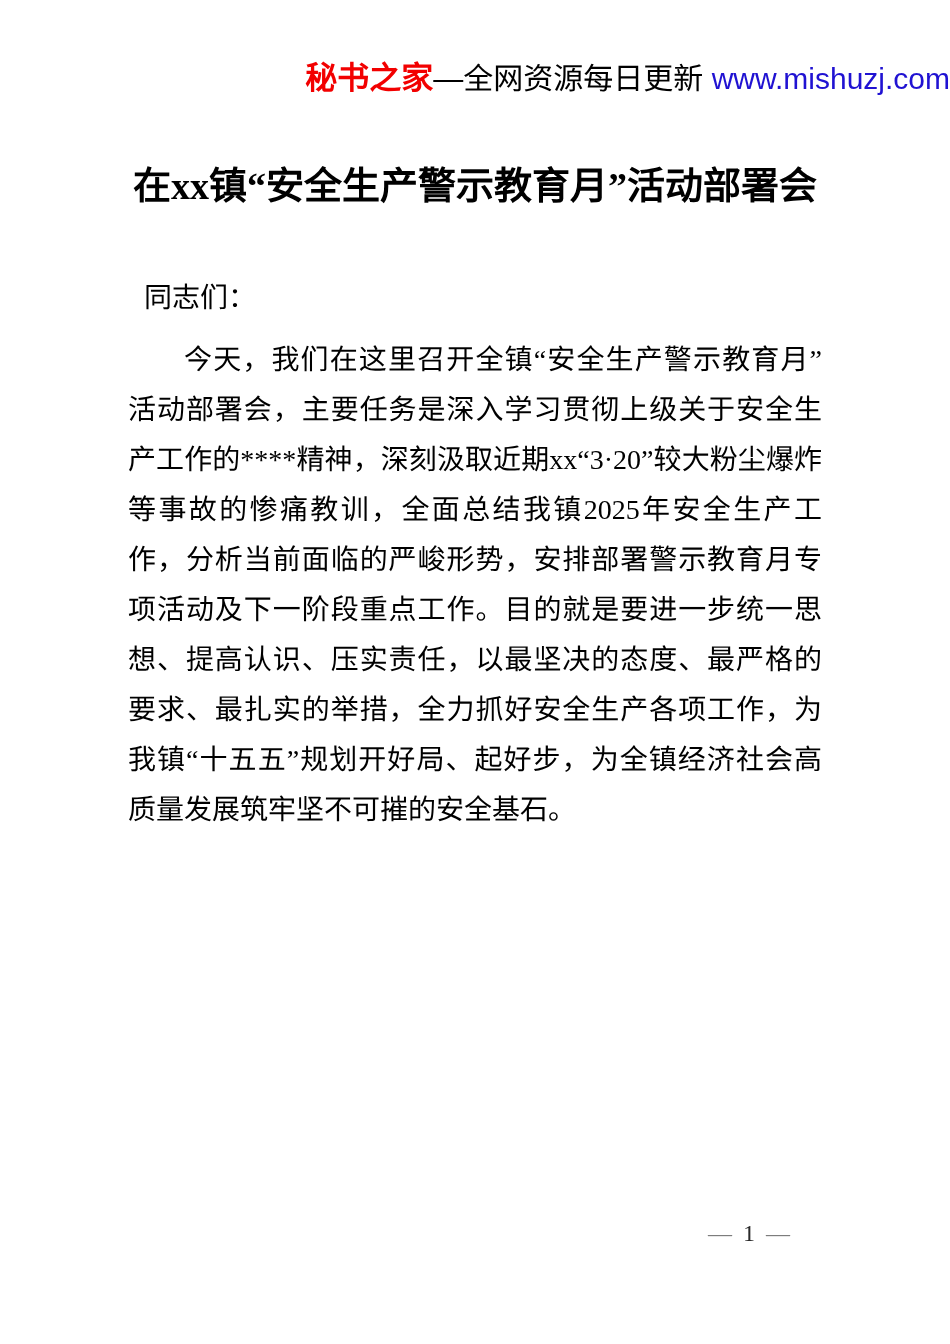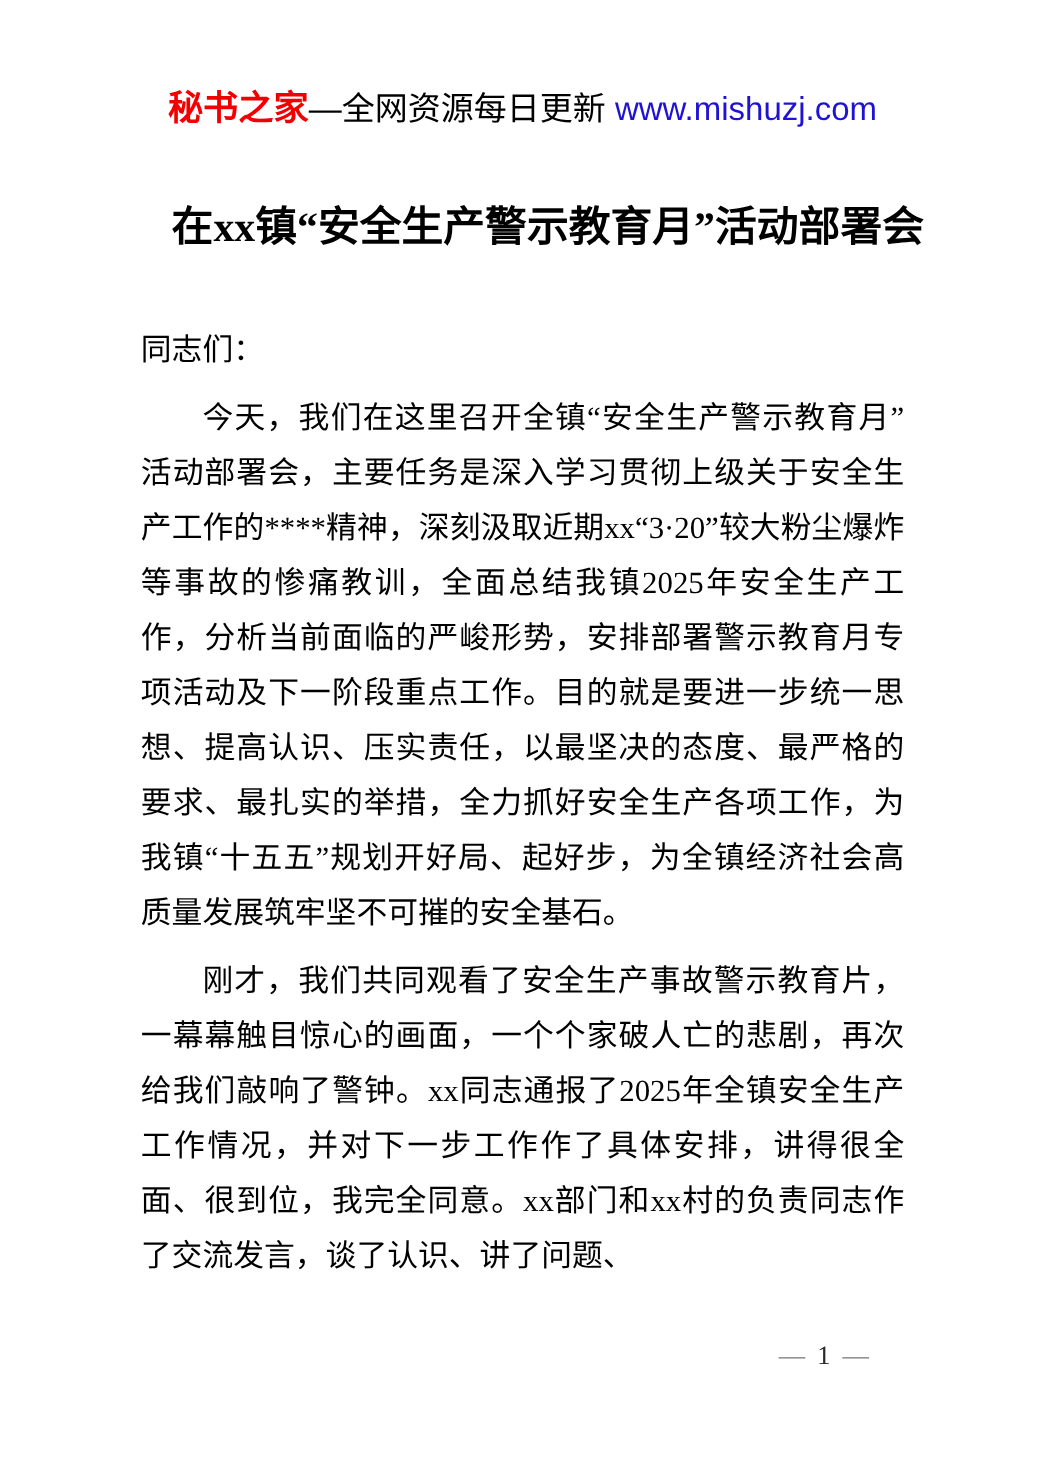--- a/index.html
+++ b/index.html
@@ -8,22 +8,22 @@
     width: 950px;
     height: 1344px;
     margin: 0 auto;
     background: #ffffff;
     color: #000000;
     font-family: "Liberation Serif", serif;
     overflow: hidden;
   }
   
   .site-header {
-    padding-top: 78px;
-    text-align: center;
+    padding-top: 58px;
+    text-align: right;
     font-size: 30px;
     line-height: 40px;
     white-space: nowrap;
   }
   .brand {
     font-family: "Liberation Sans", sans-serif;
     font-weight: bold;
     font-size: 32px;
   }
   .tagline {
@@ -36,30 +36,30 @@
   }
   
   .doc-title {
     margin: 56px 110px 0 110px;
     font-size: 38px;
     font-weight: bold;
     line-height: 62px;
     text-align: center;
     color: #000000;
   }
-  .title-line { display: block; text-align: right; }
+  .title-line { display: block; }
   
   .content {
     margin: 56px 128px 0 128px;
     font-size: 28px;
     line-height: 50px;
     text-align: justify;
     color: #000000;
   }
-  .salutation { margin: 0 0 12px 0; font-family: Liberation Serif, serif; }
+  .salutation { margin: 0 0 12px 16px; font-family: Liberation Serif, serif; }
   .para { margin: 0 0 12px 0; text-indent: 2em; }
   
   .footer {
     position: absolute;
     top: 1220px;
     right: 158px;
     font-size: 24px;
     font-family: "Liberation Serif", serif;
     letter-spacing: 2px;
   }
@@ -75,20 +75,19 @@
     <span class="brand" style="color: rgb(242, 0, 0);">秘书之家</span><span class="tagline">—全网资源每日更新 </span><span class="url" style="color: rgb(32, 18, 210);">www.mishuzj.com</span>
   </div>
 
   <h1 class="doc-title">
     <span class="title-line">在xx镇“安全生产警示教育月”活动部署会</span>
   </h1>
 
   <div class="content">
     <p class="salutation">同志们：</p>
     <p class="para">今天，我们在这里召开全镇“安全生产警示教育月”活动部署会，主要任务是深入学习贯彻上级关于安全生产工作的****精神，深刻汲取近期xx“3·20”较大粉尘爆炸等事故的惨痛教训，全面总结我镇2025年安全生产工作，分析当前面临的严峻形势，安排部署警示教育月专项活动及下一阶段重点工作。目的就是要进一步统一思想、提高认识、压实责任，以最坚决的态度、最严格的要求、最扎实的举措，全力抓好安全生产各项工作，为我镇“十五五”规划开好局、起好步，为全镇经济社会高质量发展筑牢坚不可摧的安全基石。</p>
-    <p class="para">刚才，我们共同观看了安全生产事故警示教育片，一幕幕触目惊心的画面，一个个家破人亡的悲剧，再次给我们敲响了警钟。xx同志通报了2025年全镇安全生产工作情况，并对下一步工作作了具体安排，讲得很全面、很到位，我完全同意。xx部门和xx村的负责同志作了交流发言，谈了认识、讲了问题、</p>
   </div>
 
   <div class="footer">
     <span class="dash">—</span><span class="pagenum">1</span><span class="dash">—</span>
   </div>
 
 </div>
 
 </body></html>

